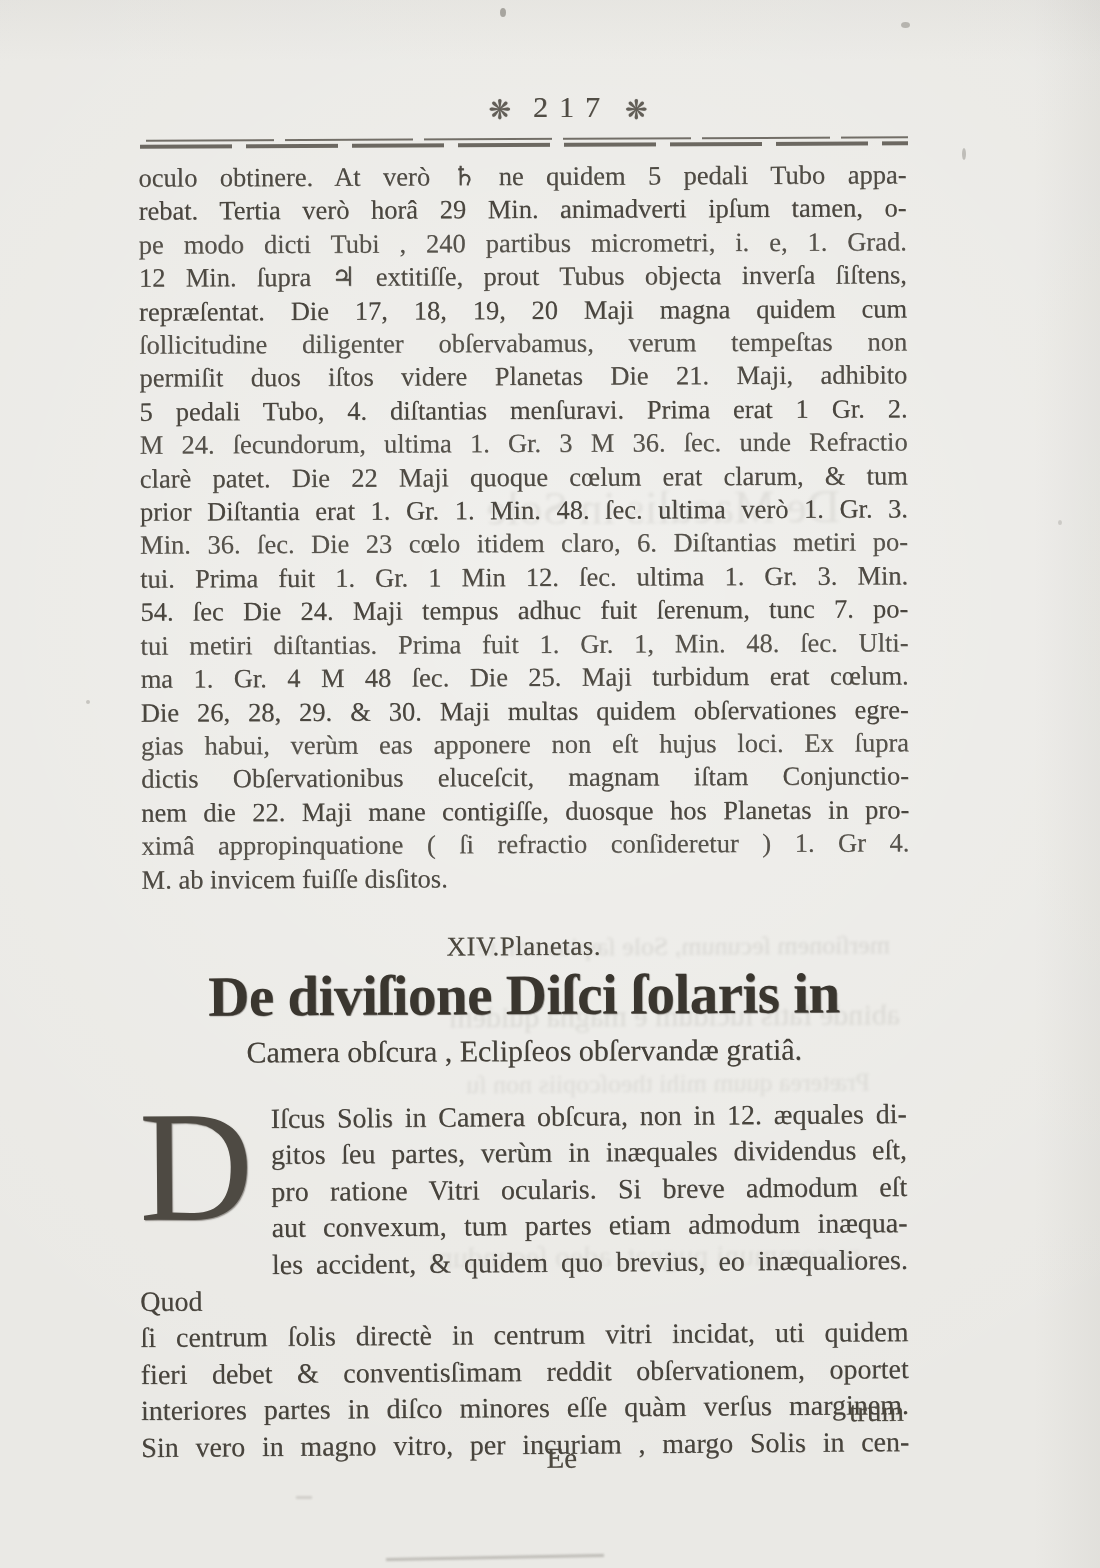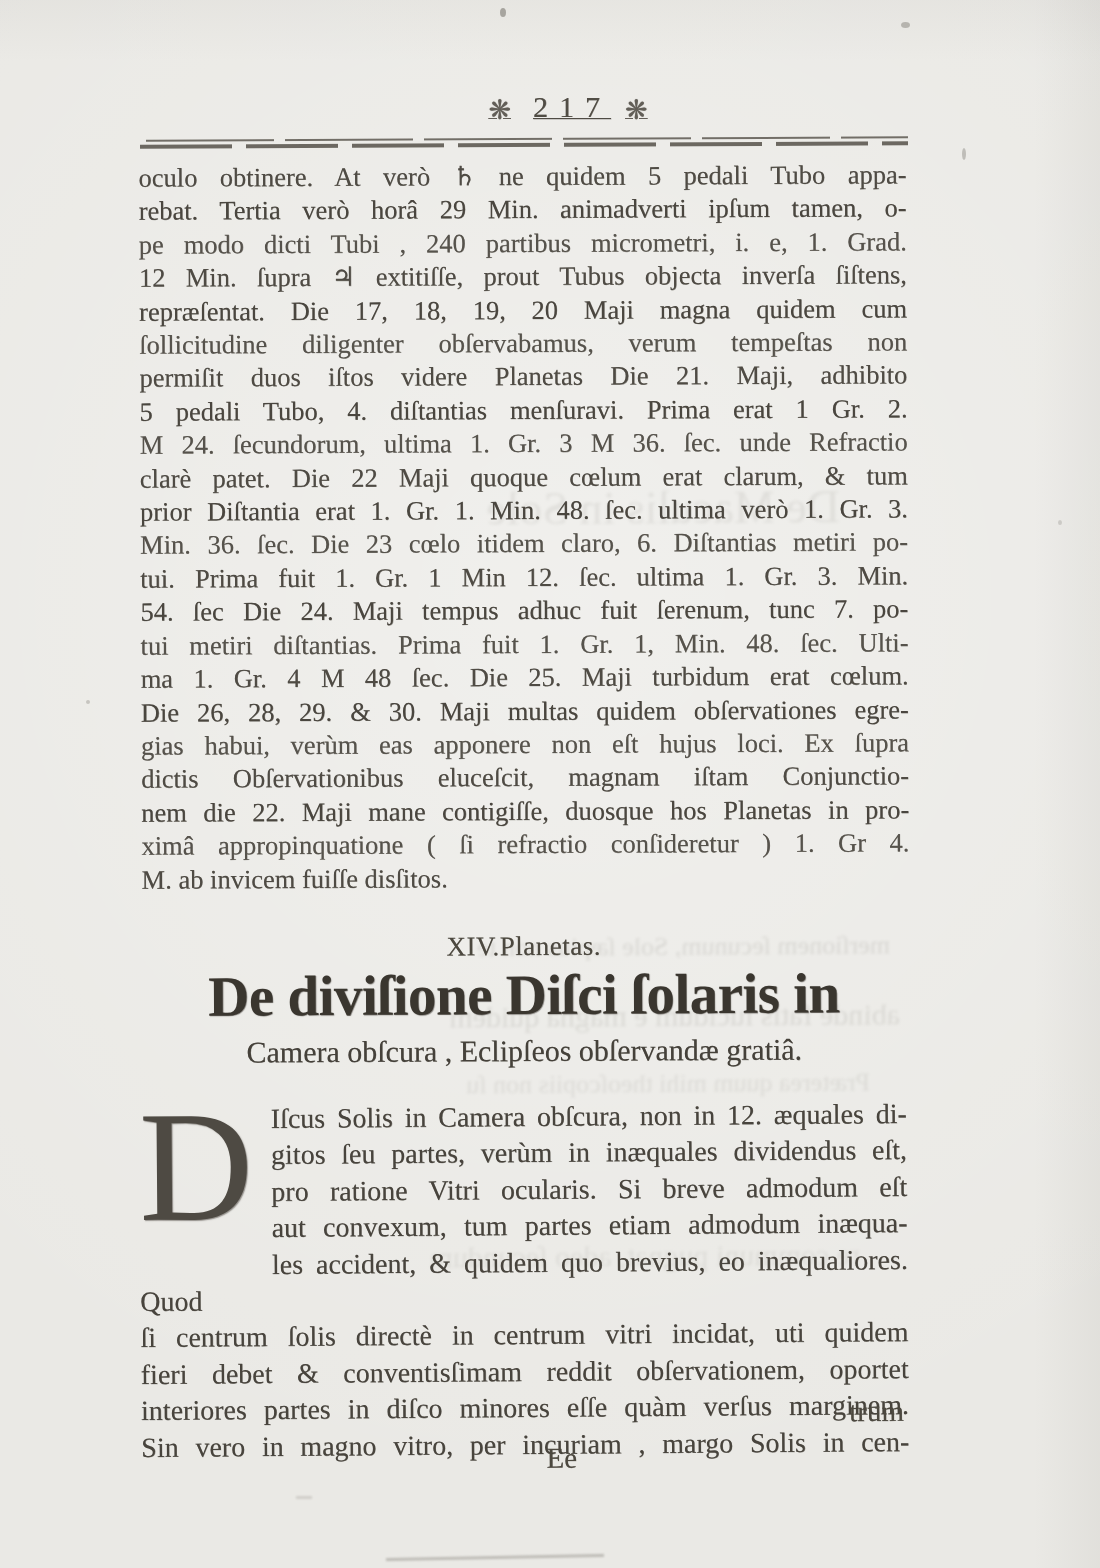--- a/index.html
+++ b/index.html
@@ -14,21 +14,20 @@
       linear-gradient(0deg, rgba(0,0,0,0) 96%, rgba(110,105,95,.05)),
       #eae9e5;
     font-family:"Liberation Serif","DejaVu Serif","DejaVu Sans",serif;
     color:#49453e;
   }
   
   .pagehead{
     position:absolute;top:90px;left:185px;width:766px;
     text-align:center;letter-spacing:0;
     color:#4f4b44;
-    text-decoration:underline;
   }
   .orn{
     font-family:"DejaVu Sans",sans-serif;
     font-size:27px;vertical-align:-2px;opacity:.88;
     text-shadow:0 0 1px rgba(70,65,58,.5);
   }
   .pagenum{
     font-size:30px;letter-spacing:11px;margin:0 14px 0 22px;
     color:#514d45;text-shadow:.4px .4px .6px rgba(70,65,58,.55);
   }

